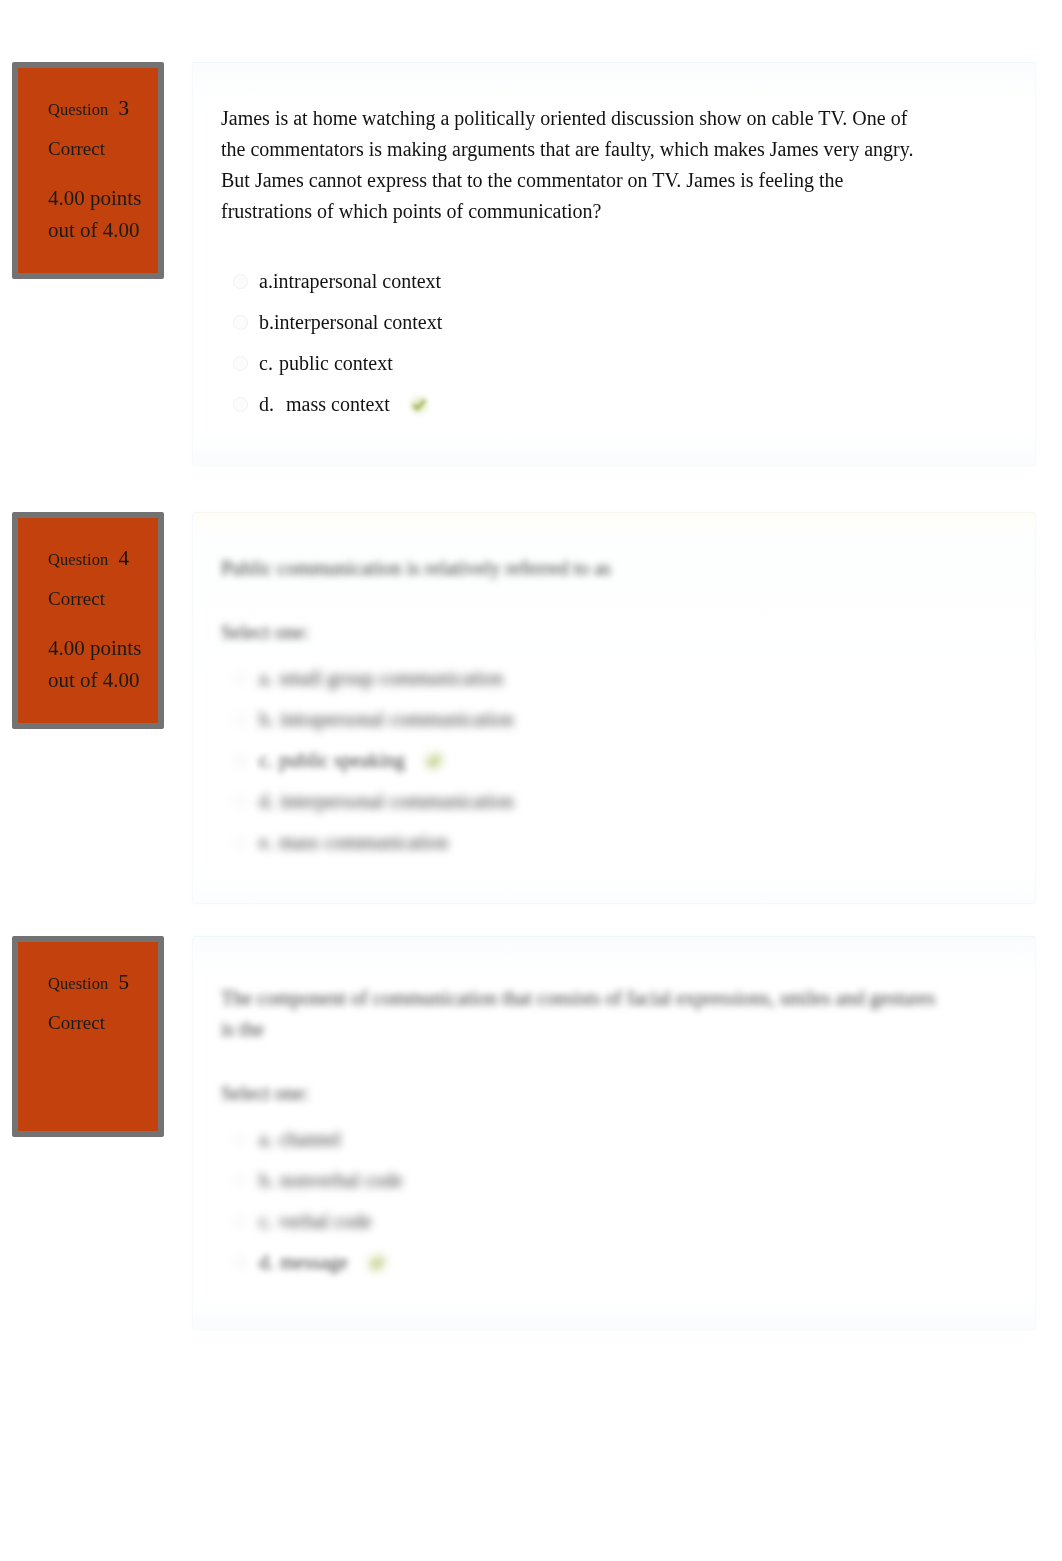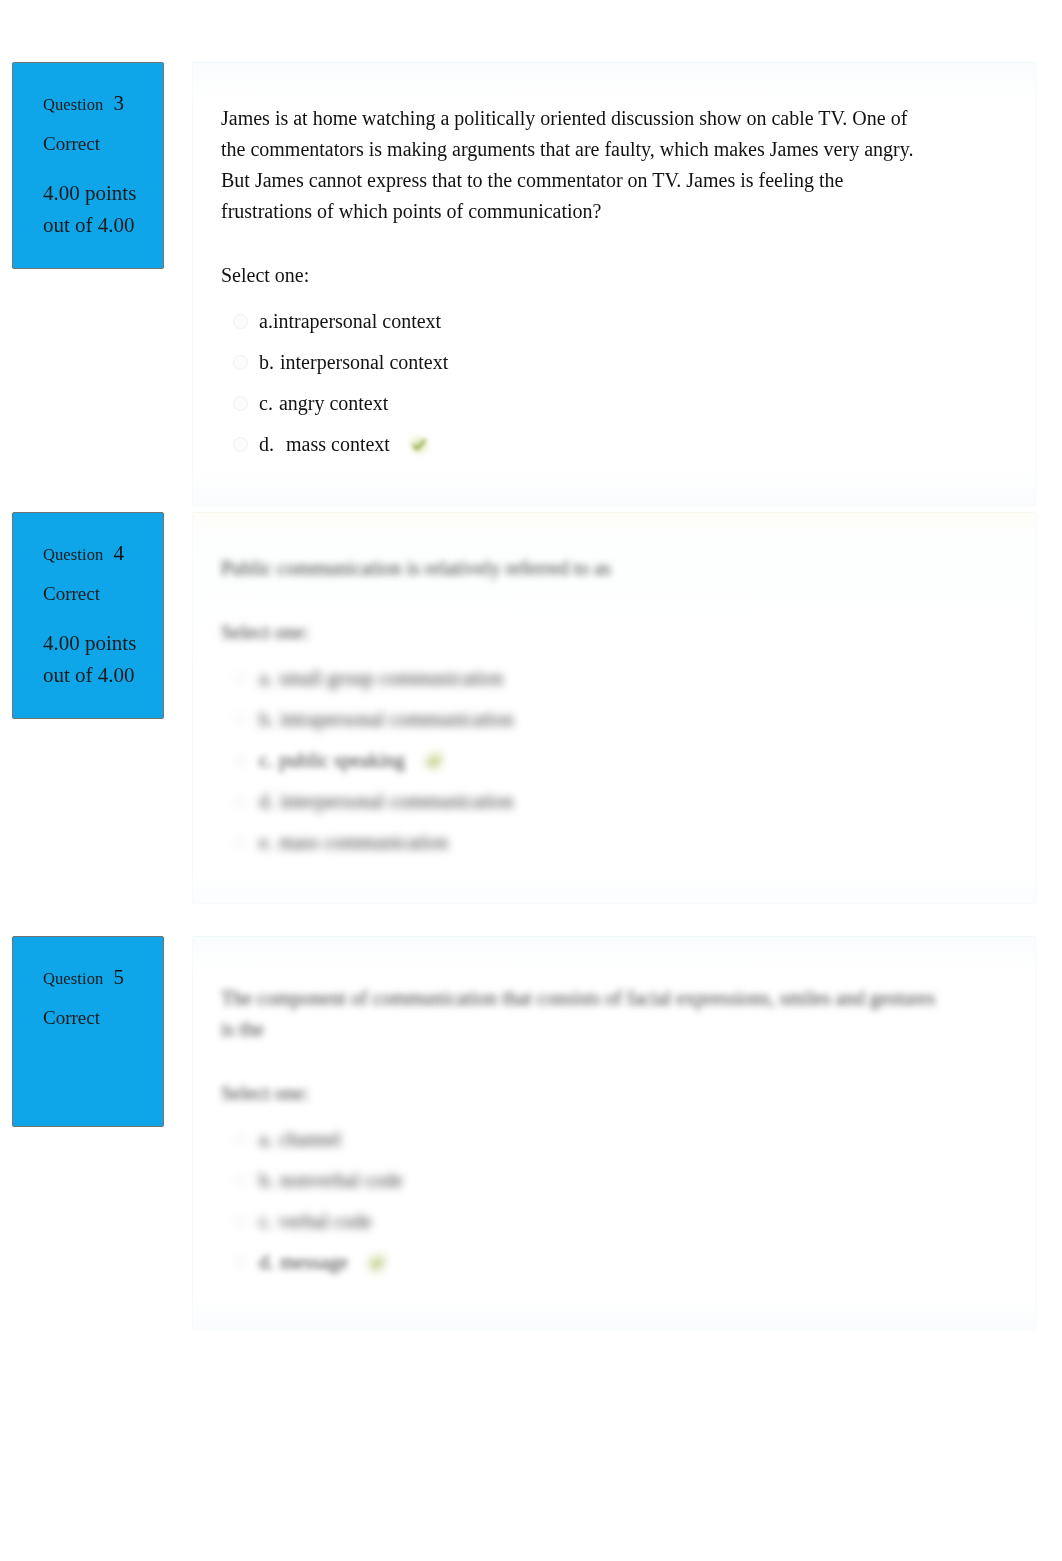--- a/index.html
+++ b/index.html
@@ -27,22 +27,22 @@
     position: absolute;
     display: flex;
     align-items: flex-start;
   }
 
   
   .qinfo {
     width: 152px;
     flex: 0 0 152px;
     padding: 28px 14px 26px 30px;
-    background: #0ea5e9;
-    border: 1px solid #737373;
+    background: #c2410c;
+    border: 6px solid #737373;
     border-radius: 2px;
     box-shadow: 0 0 2px rgba(0,0,0,0.018);
   }
   .qinfo-head {
     display: flex;
     align-items: baseline;
     gap: 10px;
     margin-bottom: 17px;
   }
   .qinfo-head .qword {
@@ -181,40 +181,39 @@
       </div>
       <div class="qstate">Correct</div>
       <div class="qgrade">4.00 points out of 4.00</div>
     </div>
 
     <div class="qgap"></div>
 
     <div class="qcontent">
       <p class="qtext">James is at home watching a politically oriented discussion show on cable TV. One of the commentators is making arguments that are faulty, which makes James very angry. But James cannot express that to the commentator on TV. James is feeling the frustrations of which points of communication?</p>
 
-      <p class="select-one">Select one:</p>
 
       <ul class="answers">
 
         <li class="answer">
           <span class="radio"></span>
           <span class="answer-label">a.</span>
           <span class="answer-label" style="margin-left:0;text-align:center;">intrapersonal context</span>
         </li>
 
         <li class="answer">
           <span class="radio"></span>
           <span class="answer-label">b.</span>
-          <span class="answer-label" style="margin-left:6px;text-align:right;">interpersonal context</span>
+          <span class="answer-label" style="text-align:right;">interpersonal context</span>
         </li>
 
         <li class="answer">
           <span class="radio"></span>
           <span class="answer-label">c.</span>
-          <span class="answer-label" style="margin-left:6px;">angry context</span>
+          <span class="answer-label" style="margin-left:6px;">public context</span>
         </li>
 
         <li class="answer">
           <span class="radio"></span>
           <span class="answer-label">d.</span>
           <span class="answer-label" style="margin-left:12px;">mass context</span>
           <span class="correct-mark">
             <svg width="16" height="16" viewBox="0 0 16 16" aria-hidden="true">
               <path d="M2.6 8.4 L6.2 12 L13.4 3.6" fill="none" stroke="#8aa23c" stroke-width="2.6" stroke-linecap="round" stroke-linejoin="round"></path>
             </svg>

